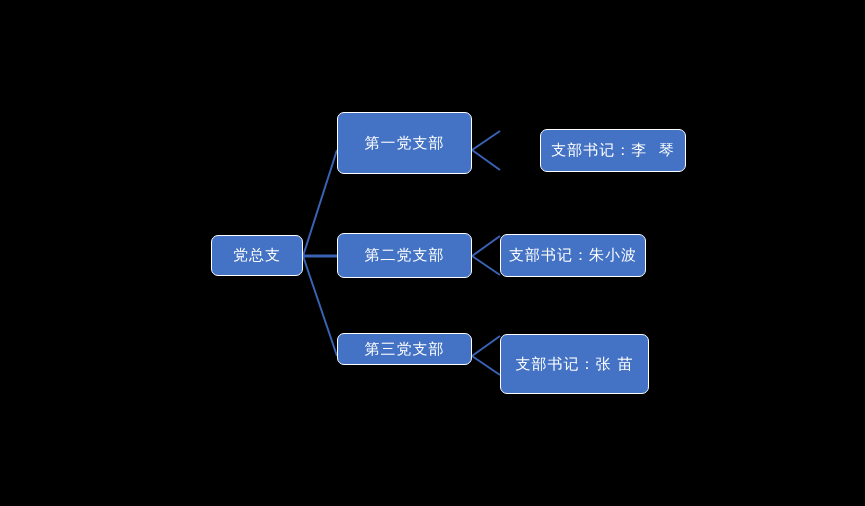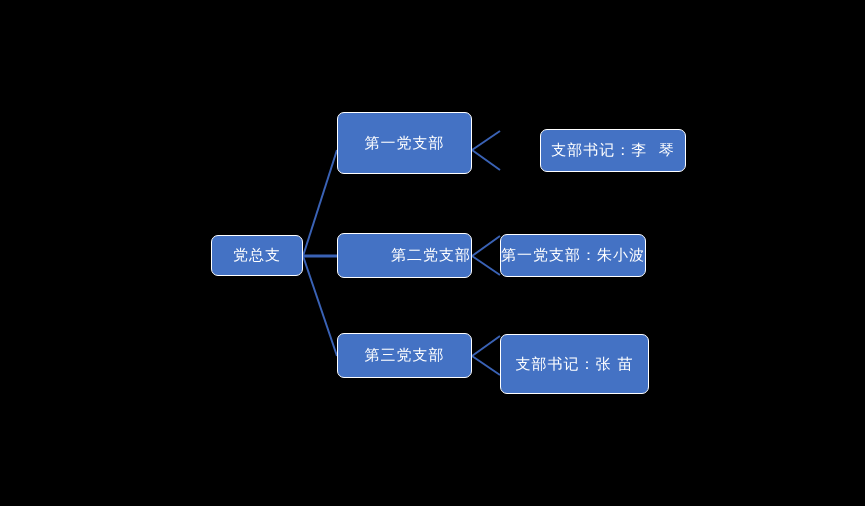--- a/index.html
+++ b/index.html
@@ -37,22 +37,22 @@
     align-items: center;
     justify-content: center;
     color: #FFFFFF;
     font-size: 15px;
     letter-spacing: 1px;
     white-space: pre;
     z-index: 2;
   }
   .node-root   { left: 211px; top: 235px; width: 92px;  height: 41px; }
   .node-b1     { left: 337px; top: 112px; width: 135px; height: 62px; }
-  .node-b2     { left: 337px; top: 233px; width: 135px; height: 45px; justify-content: flex-end; }
-  .node-b3     { left: 337px; top: 333px; width: 135px; height: 45px; }
+  .node-b2     { left: 337px; top: 233px; width: 135px; height: 45px; }
+  .node-b3     { left: 337px; top: 333px; width: 135px; height: 32px; }
   .node-l1     { left: 500px; top: 129px; width: 146px; height: 43px; margin-left: 40px; }
   .node-l2     { left: 500px; top: 234px; width: 146px; height: 43px; }
   .node-l3     { left: 500px; top: 334px; width: 149px; height: 60px; }
 </style>
 </head>
 <body>
 
 <div id="canvas">
 
   <svg id="connector-layer" width="865" height="506" viewBox="0 0 865 506">
@@ -79,21 +79,21 @@
     <span>第一党支部</span>
   </div>
   <div class="node node-l1">
     <span>支部书记：李  琴</span>
   </div>
 
   <div class="node node-b2">
     <span>第二党支部</span>
   </div>
   <div class="node node-l2">
-    <span>第一党支部：朱小波</span>
+    <span>支部书记：朱小波</span>
   </div>
 
   <div class="node node-b3">
     <span>第三党支部</span>
   </div>
   <div class="node node-l3">
     <span>支部书记：张 苗</span>
   </div>
 
 </div>

